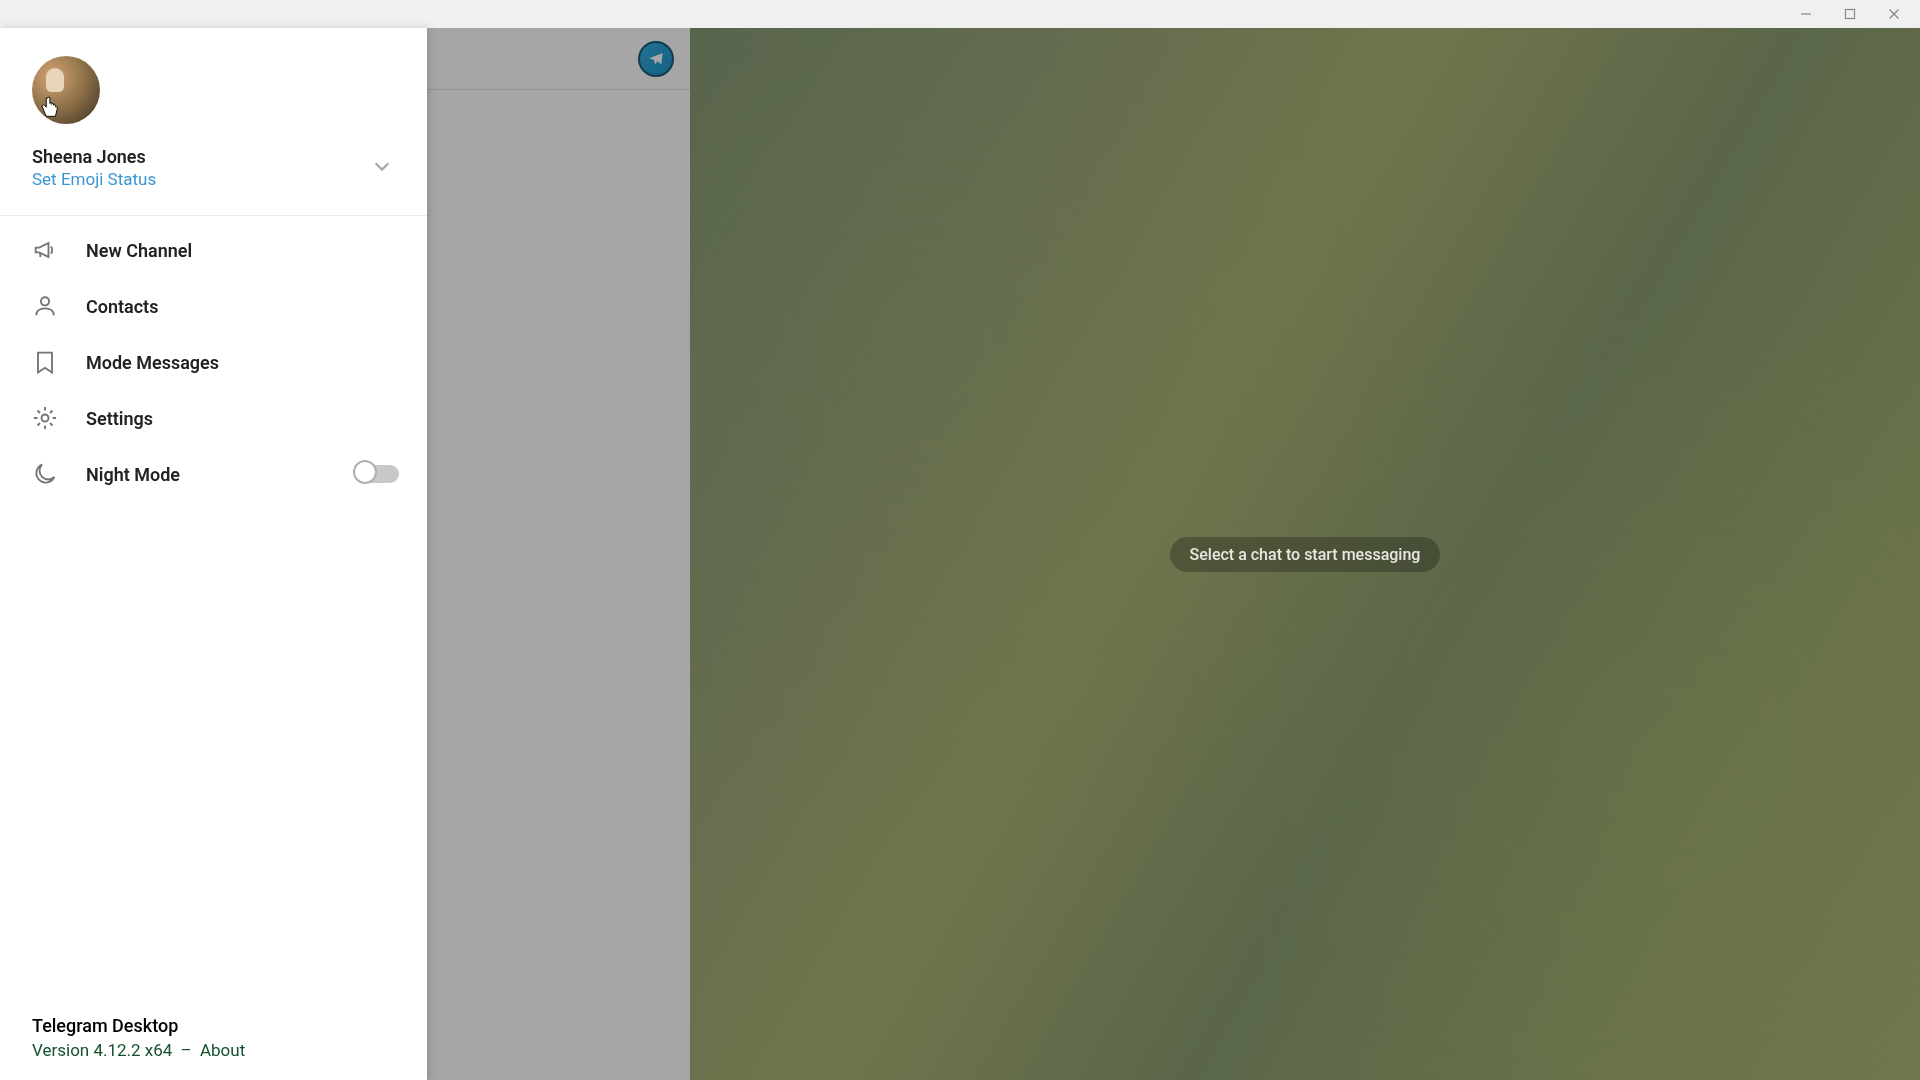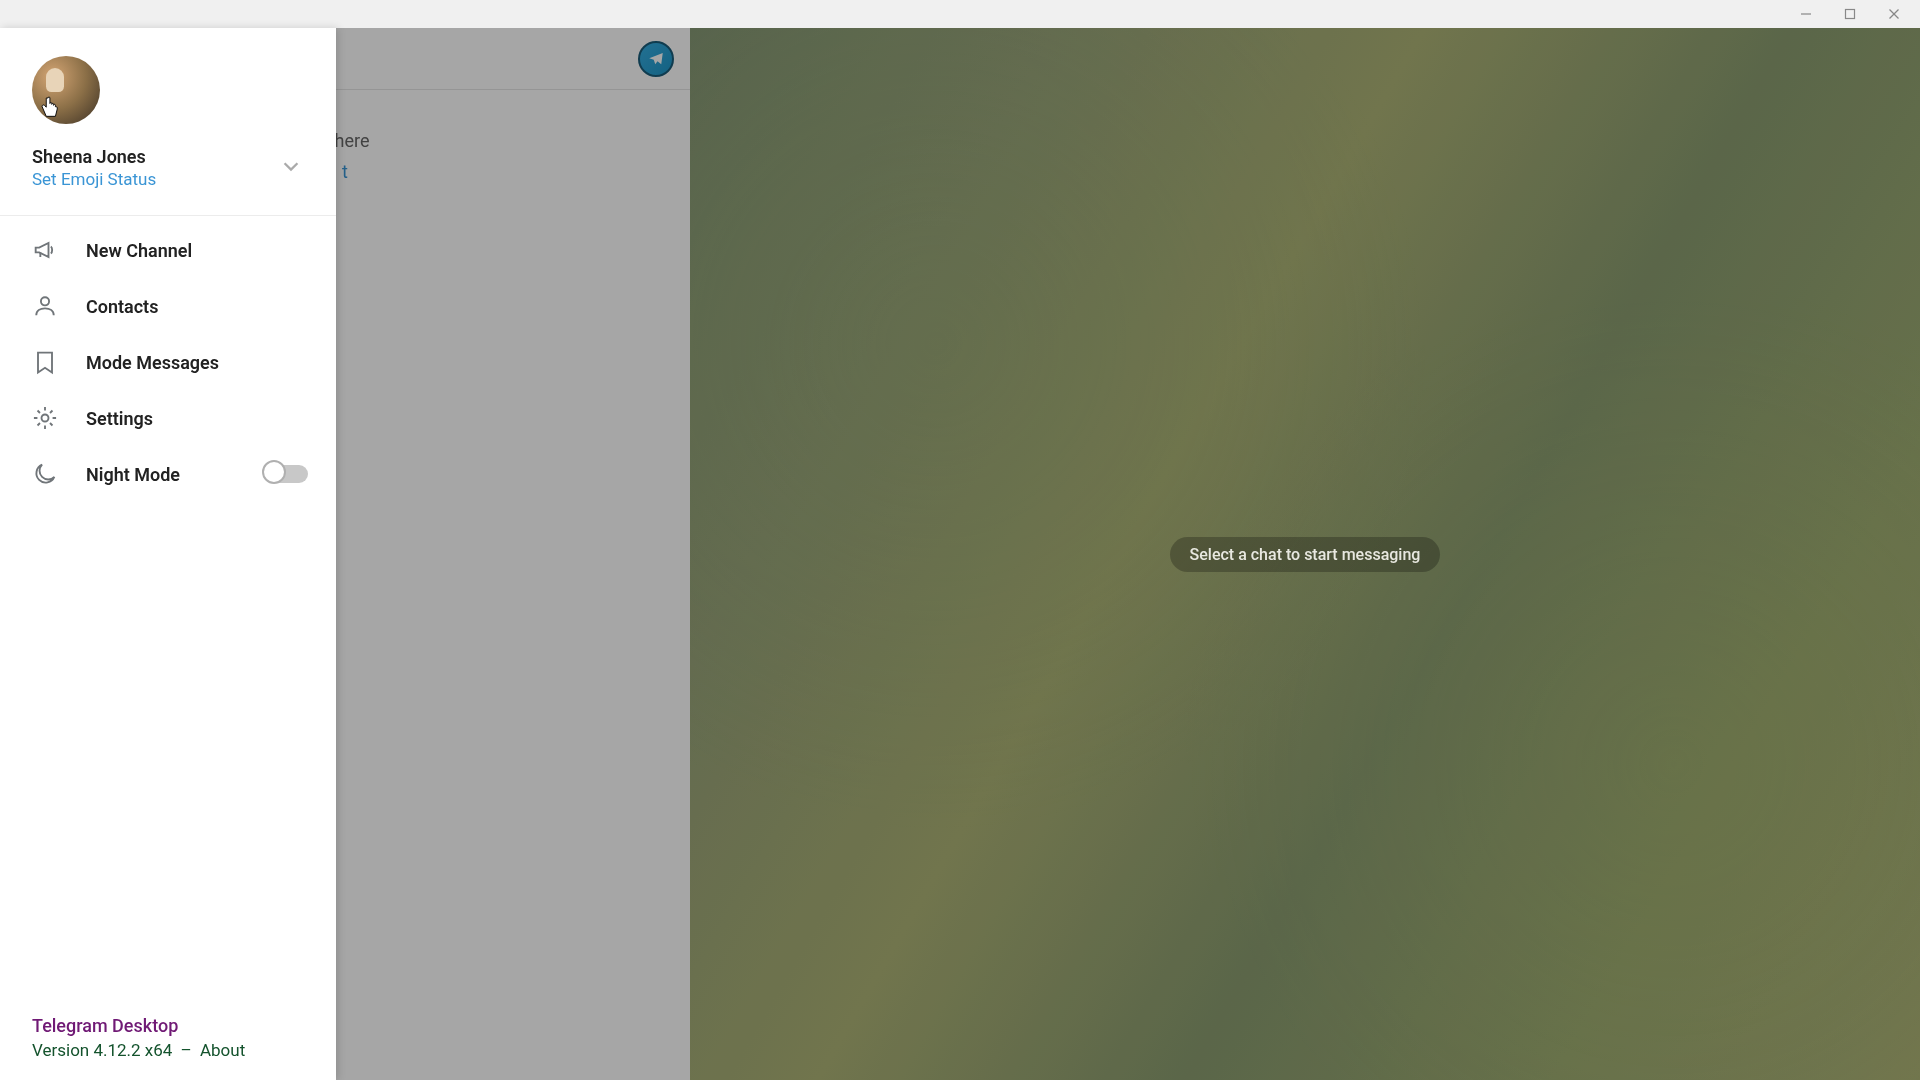--- a/index.html
+++ b/index.html
@@ -24,21 +24,21 @@
     
     .chat-list-dim { position: absolute; inset: 0; background: rgba(0,0,0,0.35); }
     
     
     .main-area { position: absolute; left: 690px; right: 0; top: 0; bottom: 0; background: linear-gradient(120deg, #6b7a5e 0%, #7a8362 20%, #8a8f5e 40%, #6f7d5a 60%, #7e8a5c 80%, #8b9060 100%); display: flex; align-items: center; justify-content: center; }
     .main-area::before { content:''; position:absolute; inset:0; background: radial-gradient(circle at 20% 30%, rgba(120,140,90,0.4), transparent 40%), radial-gradient(circle at 80% 70%, rgba(140,150,80,0.3), transparent 40%); opacity: 0.6;}
     .main-area .overlay-dim { position:absolute; inset:0; background: rgba(0,0,0,0.18); }
     .select-chat-pill { position: relative; background: rgba(0,0,0,0.25); color: #e8e8e0; font-size: 16px; font-weight: 500; padding: 8px 20px; border-radius: 20px; }
     
     
-    .drawer { width: 336px; height: 100%; background: #fff; position: absolute; left: 0; top: 0; display: flex; flex-direction: column; box-shadow: 2px 0 8px rgba(0,0,0,0.15); z-index: 10;}
+    .drawer { width: 427px; height: 100%; background: #fff; position: absolute; left: 0; top: 0; display: flex; flex-direction: column; box-shadow: 2px 0 8px rgba(0,0,0,0.15); z-index: 10;}
     
     .drawer-header { padding: 28px 28px 12px 32px; }
     .avatar { width: 68px; height: 68px; border-radius: 50%; background: radial-gradient(circle at 30% 30%, #d4a574, #8b6f47 50%, #3a2f24); display: inline-block; position: relative; cursor: pointer; }
     .avatar::after { content:''; position:absolute; left:14px; top:12px; width: 18px; height: 24px; background: #e8d4b8; border-radius: 10px 10px 6px 6px; }
     .user-row { display: flex; align-items: center; justify-content: space-between; margin-top: 18px; }
     .user-col { display: flex; flex-direction: column; }
     .username { font-size: 18px; font-weight: 600; color: #222; }
     .set-status { font-size: 17px; color: #3a95d5; cursor: pointer; margin-top: 2px; }
     .chevron-down { color: #aaa; cursor: pointer; padding: 6px; }
     .chevron-down svg { width: 22px; height: 22px; stroke: #aaa; stroke-width: 2.5; fill: none; }
@@ -48,21 +48,21 @@
     .menu { flex: 1; padding-top: 6px; }
     .menu-item { display: flex; align-items: center; height: 56px; padding: 0 28px 0 30px; cursor: pointer; }
     .menu-icon { width: 30px; height: 30px; display: flex; align-items: center; justify-content: center; margin-right: 26px; color: #707579; }
     .menu-icon svg { width: 28px; height: 28px; stroke: #707579; stroke-width: 1.6; fill: none; }
     .menu-label { font-size: 18px; font-weight: 600; color: #222; flex: 1; }
     
     .toggle { width: 44px; height: 18px; background: #c8c8c8; border-radius: 10px; position: relative; cursor: pointer; }
     .toggle-knob { width: 24px; height: 24px; background: #fff; border: 2px solid #b0b0b0; border-radius: 50%; position: absolute; left: -2px; top: -5px; }
     
     .drawer-footer { padding: 0 32px 20px 32px; }
-    .footer-title { font-size: 18px; color: #701a75; font-weight: 500; }
+    .footer-title { font-size: 18px; color: #000000; font-weight: 500; }
     .footer-version { font-size: 17px; color: #14532d; margin-top: 4px; }
     .footer-version .dash { margin: 0 4px; }
     .footer-about { cursor: pointer; }
     
     
     .cursor-hand { position: absolute; width: 22px; height: 26px; left: 38px; top: 68px; z-index: 20; pointer-events: none; }
   </style>
 </head>
 <body>
 

